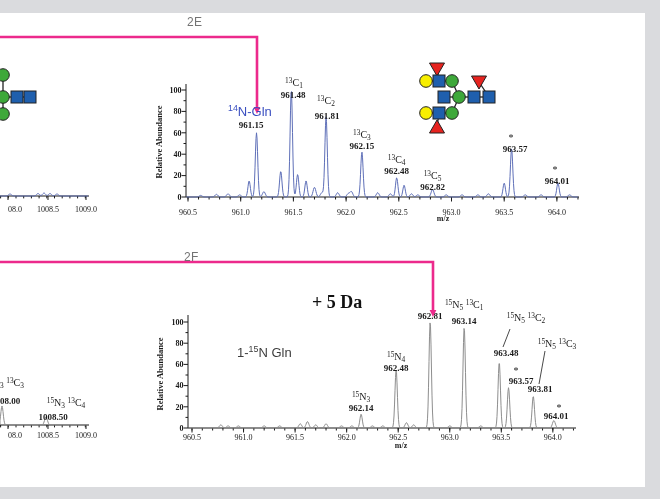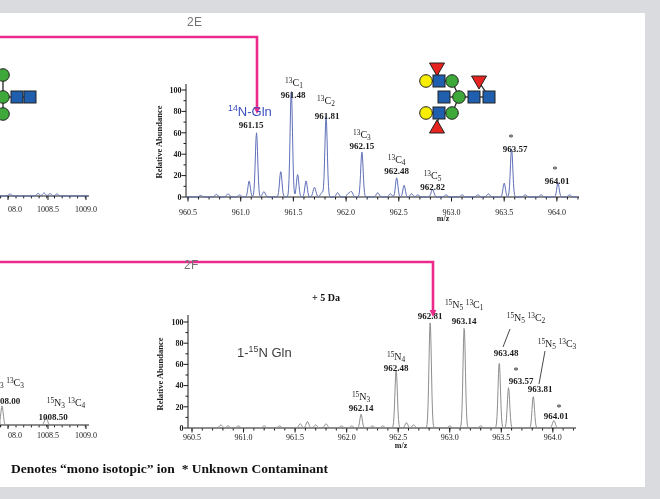--- a/index.html
+++ b/index.html
@@ -5,27 +5,27 @@
   html,body{margin:0;padding:0;background:#fff;}
   .stage{position:relative;width:660px;height:499px;background:#fff;overflow:hidden;
          font-family:"Liberation Sans","DejaVu Sans",sans-serif;}
   .bar{position:absolute;background:#dadbde;}
   .bar.top{left:0;top:0;width:660px;height:13px;}
   .bar.right{left:645px;top:13px;width:15px;height:474px;}
   .bar.bottom{left:0;top:487px;width:660px;height:12px;}
   #chart{position:absolute;left:0;top:0;}
   .panel-title{position:absolute;font-size:12px;font-weight:500;color:#737373;letter-spacing:.3px;}
   .t2e{left:187px;top:15px;}
-  .t2f{left:184px;top:258px;text-align:right;}
+  .t2f{left:184px;top:250px;text-align:right;}
   .annot{position:absolute;font-size:13px;font-weight:500;margin-left:32px;}
   .annot sup,.annot sub{font-size:0.68em;}
   .annot-2e{left:196px;top:103px;color:#3a4fc0;}
   .annot-2f{left:205px;top:344px;color:#3d3d3d;}
   .plus5{position:absolute;left:312px;top:292px;font-family:"Liberation Serif","DejaVu Serif",serif;
-         font-weight:bold;font-size:10px;color:#111;}
+         font-weight:bold;font-size:18px;color:#111;}
   .footer{position:absolute;left:11px;top:461px;font-family:"Liberation Serif","DejaVu Serif",serif;
           font-weight:bold;font-size:13.5px;color:#111;white-space:pre;}
 </style>
 </head>
 <body>
 
 <div class="stage">
   <svg id="chart" width="660" height="499">
       <g>
         <line x1="186" y1="84" x2="186" y2="197" stroke="#1a1a1a" stroke-width="1"></line>
@@ -316,14 +316,13 @@
   <div class="bar bottom"></div>
 
   <div class="panel-title t2e">2E</div>
   <div class="panel-title t2f">2F</div>
 
   <div class="annot annot-2e"><sup>14</sup>N-Gln</div>
   <div class="annot annot-2f">1-<sup>15</sup>N Gln</div>
 
   <div class="plus5">+ 5 Da</div>
 
-  <div class="footer">Denotes “mono isotopic” ion  * Unknown Contaminant</div>
 </div>
 
 </body></html>

